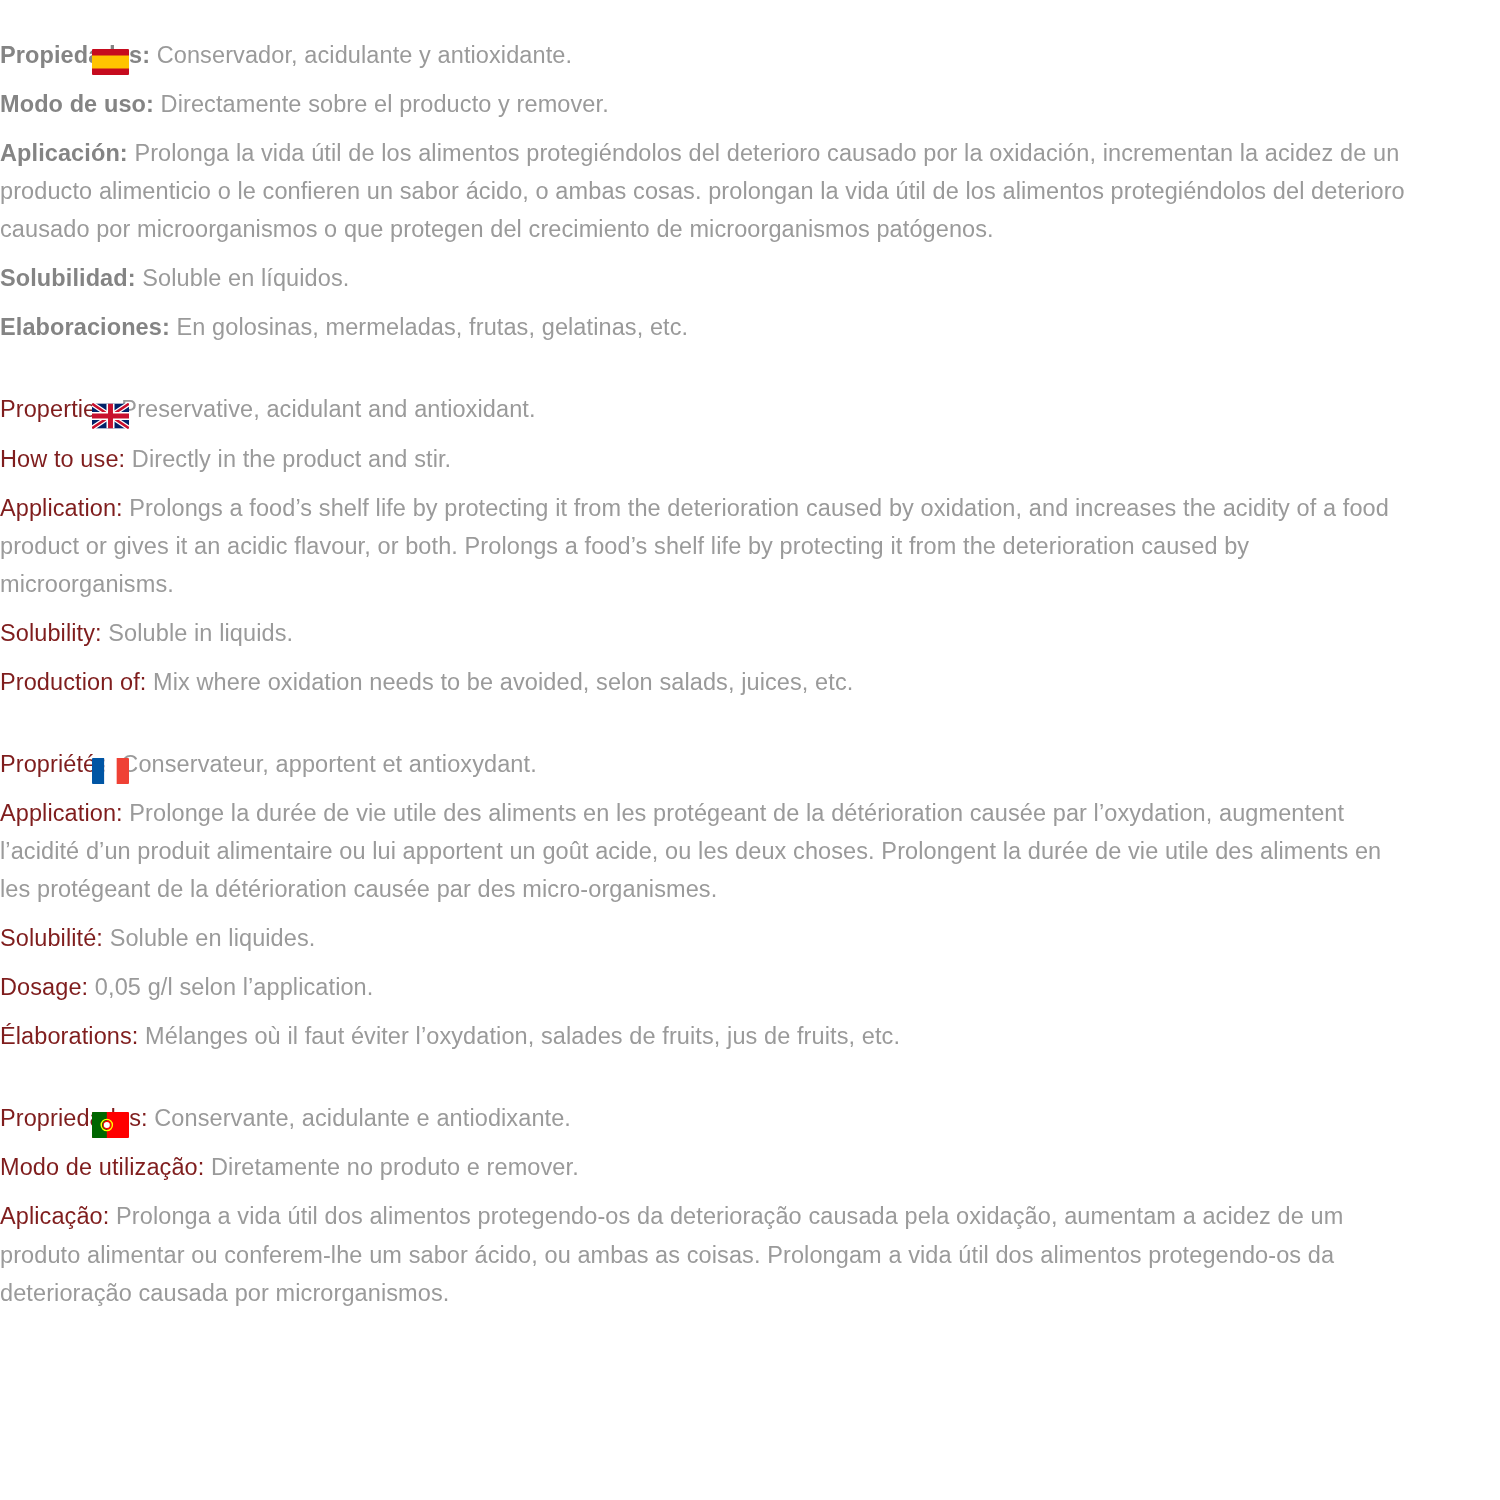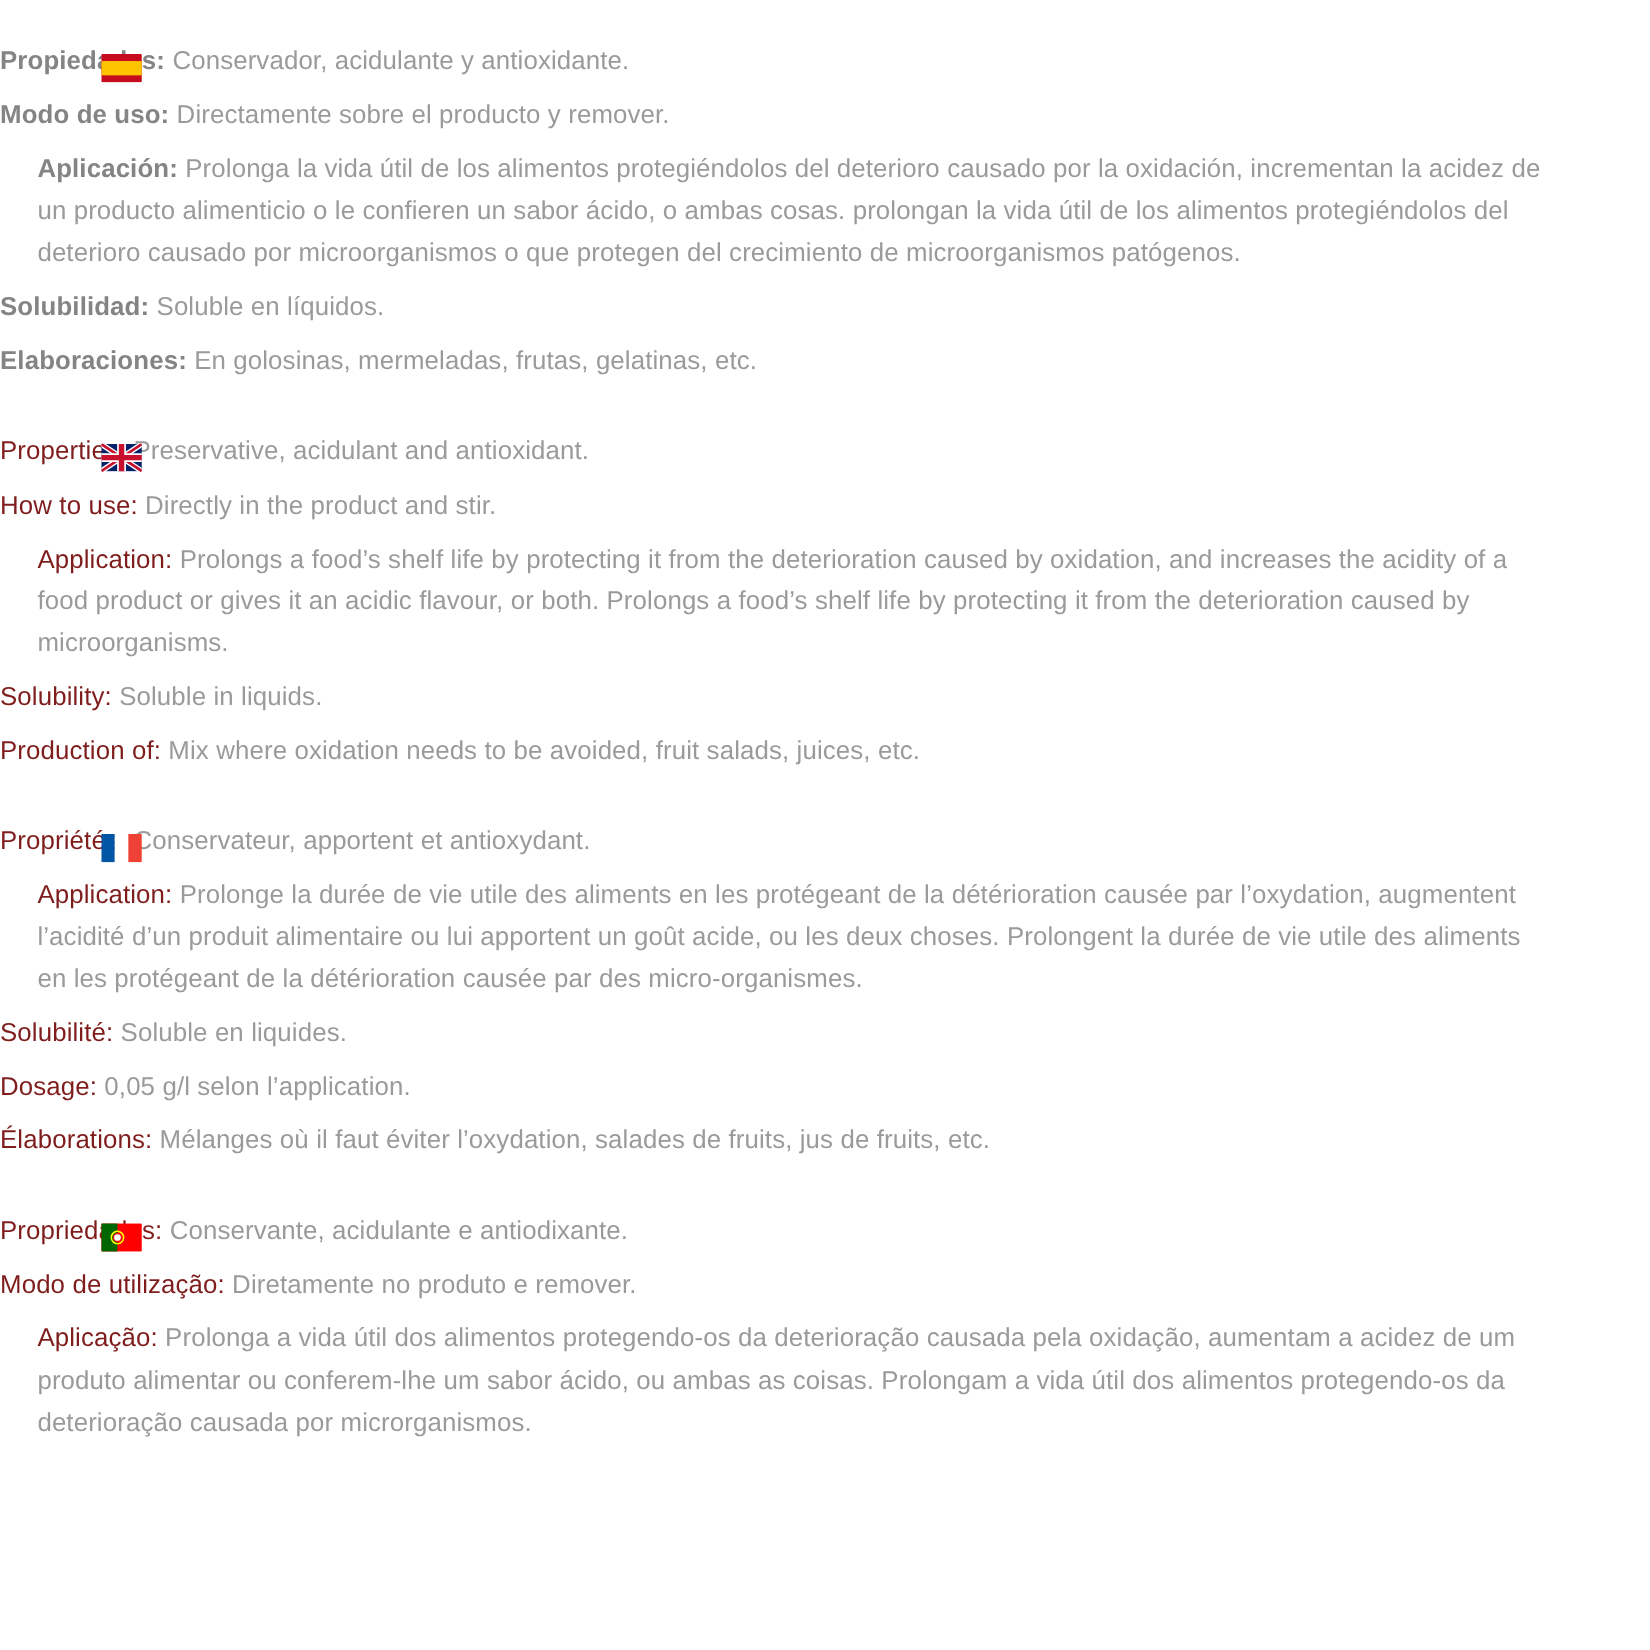--- a/index.html
+++ b/index.html
@@ -53,21 +53,20 @@
 
   .line .lbl { color: #7f1d1d; }
 
   .lang-es .line .lbl {
     font-weight: bold;
     color: #848484;
   }
 
   .para {
     margin-bottom: 11px;
-    margin-left: 34px;
   }
 </style>
 </head>
 <body>
 
 <div class="page">
 
   <div class="lang-section lang-es">
     <span class="flag">
       <svg viewBox="0 0 37 26" xmlns="http://www.w3.org/2000/svg">
@@ -89,21 +88,21 @@
         <path d="M0,0 L60,40 M60,0 L0,40" stroke="#ffffff" stroke-width="8"></path>
         <path d="M0,0 L60,40 M60,0 L0,40" stroke="#c8102e" stroke-width="4"></path>
         <path d="M30,0 L30,40 M0,20 L60,20" stroke="#ffffff" stroke-width="13"></path>
         <path d="M30,0 L30,40 M0,20 L60,20" stroke="#c8102e" stroke-width="8"></path>
       </svg>
     </span>
     <div class="line"><span class="lbl">Properties:</span><span> Preservative, acidulant and antioxidant.</span></div>
     <div class="line"><span class="lbl">How to use:</span><span> Directly in the product and stir.</span></div>
     <div class="line para"><span class="lbl">Application:</span><span> Prolongs a food’s shelf life by protecting it from the deterioration caused by oxidation, and increases the acidity of a food product or gives it an acidic flavour, or both. Prolongs a food’s shelf life by protecting it from the deterioration caused by microorganisms.</span></div>
     <div class="line"><span class="lbl">Solubility:</span><span> Soluble in liquids.</span></div>
-    <div class="line"><span class="lbl">Production of:</span><span> Mix where oxidation needs to be avoided, fruit salads, juices, etc.</span></div>
+    <div class="line"><span class="lbl">Production of:</span><span> Mix where oxidation needs to be avoided, selon salads, juices, etc.</span></div>
   </div>
 
   <div class="lang-section lang-fr">
     <span class="flag">
       <svg viewBox="0 0 37 26" xmlns="http://www.w3.org/2000/svg">
         <rect x="0" y="0" width="12.34" height="26" fill="#0055a4"></rect>
         <rect x="12.34" y="0" width="12.33" height="26" fill="#ffffff"></rect>
         <rect x="24.67" y="0" width="12.33" height="26" fill="#ef4135"></rect>
       </svg>
     </span>

